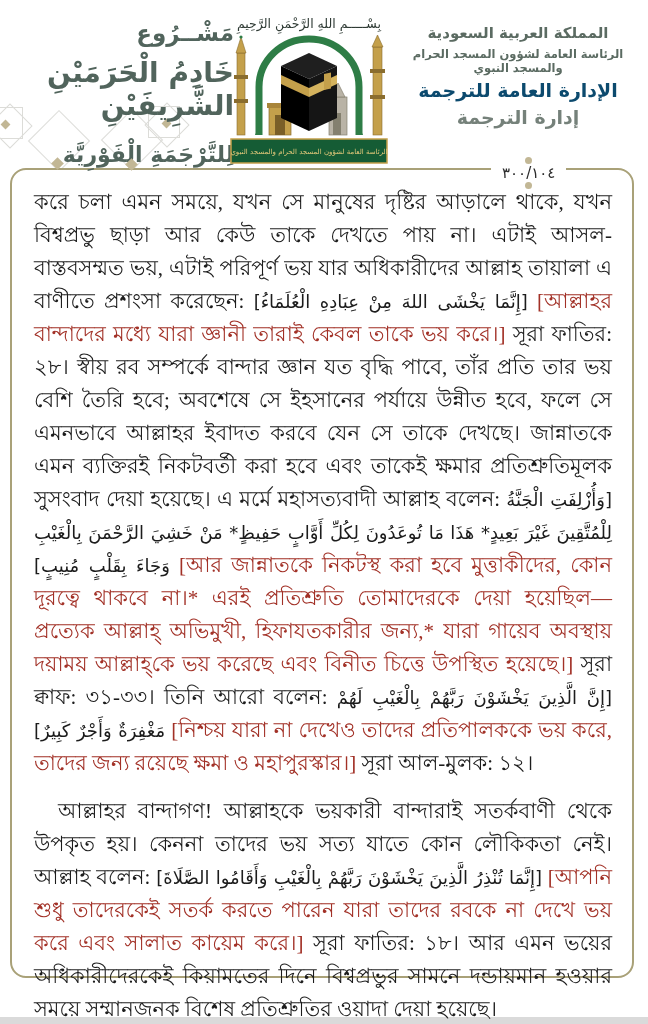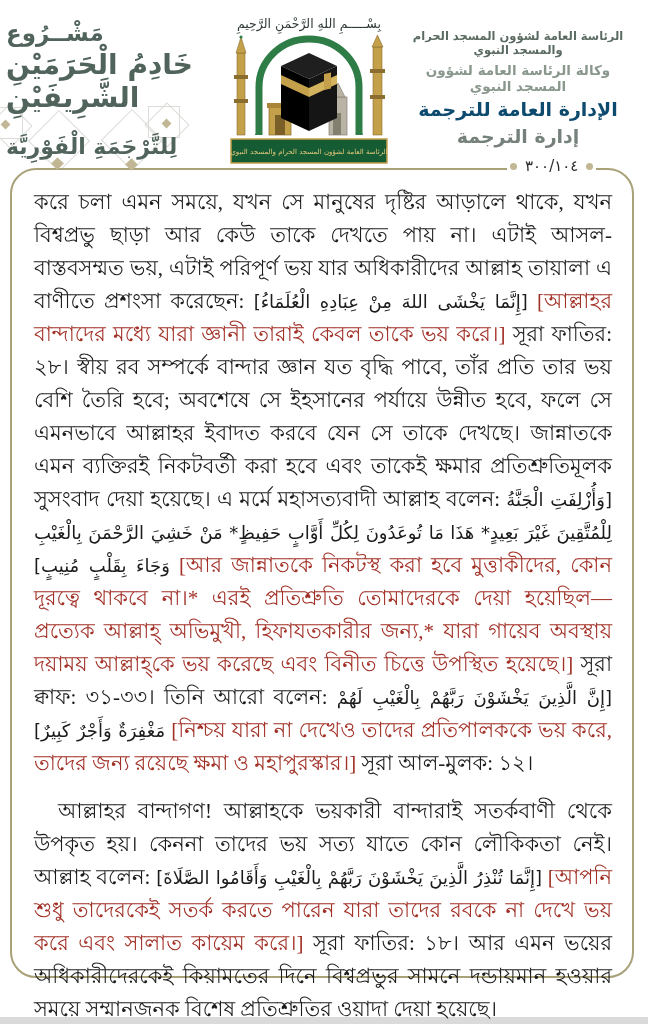--- a/index.html
+++ b/index.html
@@ -1,22 +1,22 @@
 <!DOCTYPE html>
 <html lang="bn"><head>
 <meta charset="utf-8">
 <style>
   html,body{margin:0;padding:0;}
   body{background:#ffffff;font-family:"Liberation Serif","DejaVu Sans",serif;}
   .page{position:relative;width:648px;height:1024px;background:#ffffff;overflow:hidden;margin:0 auto;}
 
   
-  .hdr-left{position:absolute;left:6px;top:20px;width:228px;text-align:left;color:#51645c;z-index:3;}
+  .hdr-left{position:absolute;left:6px;top:20px;width:228px;text-align:right;color:#51645c;z-index:3;}
   .hdr-left .l1{font-family:"DejaVu Sans",sans-serif;font-size:23px;font-weight:bold;direction:rtl;}
-  .hdr-left .l2{font-family:"DejaVu Sans",sans-serif;font-size:28px;font-weight:bold;direction:rtl;margin-top:2px;letter-spacing:-1px;}
+  .hdr-left .l2{font-family:"DejaVu Sans",sans-serif;font-size:28px;font-weight:bold;direction:rtl;margin-top:10px;letter-spacing:-1px;}
   .hdr-left .l3{font-family:"DejaVu Sans",sans-serif;font-size:22px;font-weight:bold;direction:rtl;margin-top:20px;position:relative;z-index:3;}
 
   
   .deco{position:absolute;z-index:1;}
   .sq-outline{border:1.5px solid #dcdcd8;background:transparent;}
   .rot45{transform:rotate(45deg);}
   .dot-d{background:#c2b795;transform:rotate(45deg);}
   .dot-r{background:#c2b795;border-radius:50%;}
 
   .hdr-center{position:absolute;left:221px;top:16px;width:176px;text-align:center;z-index:3;}
@@ -24,25 +24,25 @@
 
   .hdr-right{position:absolute;right:14px;top:24px;width:232px;text-align:center;direction:rtl;z-index:3;}
   .hdr-right div{font-family:"DejaVu Sans",sans-serif;}
   .hr1{font-size:15px;font-weight:bold;color:#5b6b62;}
   .hr2{font-size:11.5px;font-weight:bold;color:#5b6b62;margin-top:5px;}
   .hr3{font-size:13.5px;font-weight:bold;color:#8a978c;margin-top:5px;}
   .hr4{font-size:19px;font-weight:bold;color:#0c4a6e;margin-top:4px;}
   .hr5{font-size:19px;font-weight:bold;color:#75817a;margin-top:5px;}
 
   
-  .doc-num-wrap{position:absolute;top:157px;left:507px;z-index:5;display:flex;align-items:center;background:#ffffff;padding:0 3px;}
+  .doc-num-wrap{position:absolute;top:157px;left:491px;z-index:5;display:flex;align-items:center;background:#ffffff;padding:0 3px;flex-direction:column;}
   .doc-num{font-family:"DejaVu Sans",sans-serif;font-size:15px;color:#2b2b2b;margin:0 8px;direction:ltr;}
 
   
-  .content-box{position:absolute;left:10px;top:168px;width:624px;height:810px;border:2px solid #a9a178;border-radius:26px;background:#ffffff;z-index:2;box-sizing:border-box;padding:16px 20px 0 22px;}
+  .content-box{position:absolute;left:10px;top:168px;width:624px;height:810px;border:2px solid #a9a178;border-radius:16px;background:#ffffff;z-index:2;box-sizing:border-box;padding:16px 20px 0 22px;}
   .para{margin:0;font-size:21px;line-height:33px;text-align:justify;color:#1c1c1c;}
   .para.indent{text-indent:24px;margin-top:15px;}
   .t-black{color:#1c1c1c;}
   .t-red{color:#a23127;}
   .t-ar{font-family:"DejaVu Sans",sans-serif;font-size:18px;color:#1c1c1c;unicode-bidi:isolate;}
 
   .bottom-strip{position:absolute;left:0;bottom:0;width:648px;height:7px;background:#dadada;}
 
   
   .logo-svg{display:block;margin:4px auto 0 auto;}
@@ -113,22 +113,22 @@
       </g>
 
       <g>
         <rect x="6" y="104" width="156" height="24" fill="#155c35" stroke="#c4a04b" stroke-width="1.5"></rect>
         <text x="84" y="119" text-anchor="middle" font-size="7" fill="#e4c97a" font-family="DejaVu Sans, sans-serif" direction="rtl">الرئاسة العامة لشؤون المسجد الحرام والمسجد النبوي</text>
       </g>
     </svg>
   </div>
 
   <div class="hdr-right">
+    <div class="hr1">المملكة العربية السعودية</div>
     <div class="hr2">الرئاسة العامة لشؤون المسجد الحرام والمسجد النبوي</div>
-    <div class="hr3">وكالة الرئاسة العامة لشؤون المسجد النبوي</div>
     <div class="hr4">الإدارة العامة للترجمة</div>
     <div class="hr5">إدارة الترجمة</div>
   </div>
 
   <div class="doc-num-wrap">
     <span class="dot-r" style="width:7px;height:7px;display:inline-block;"></span>
     <span class="doc-num">٣٠٠/١٠٤</span>
     <span class="dot-r" style="width:7px;height:7px;display:inline-block;"></span>
   </div>
 

